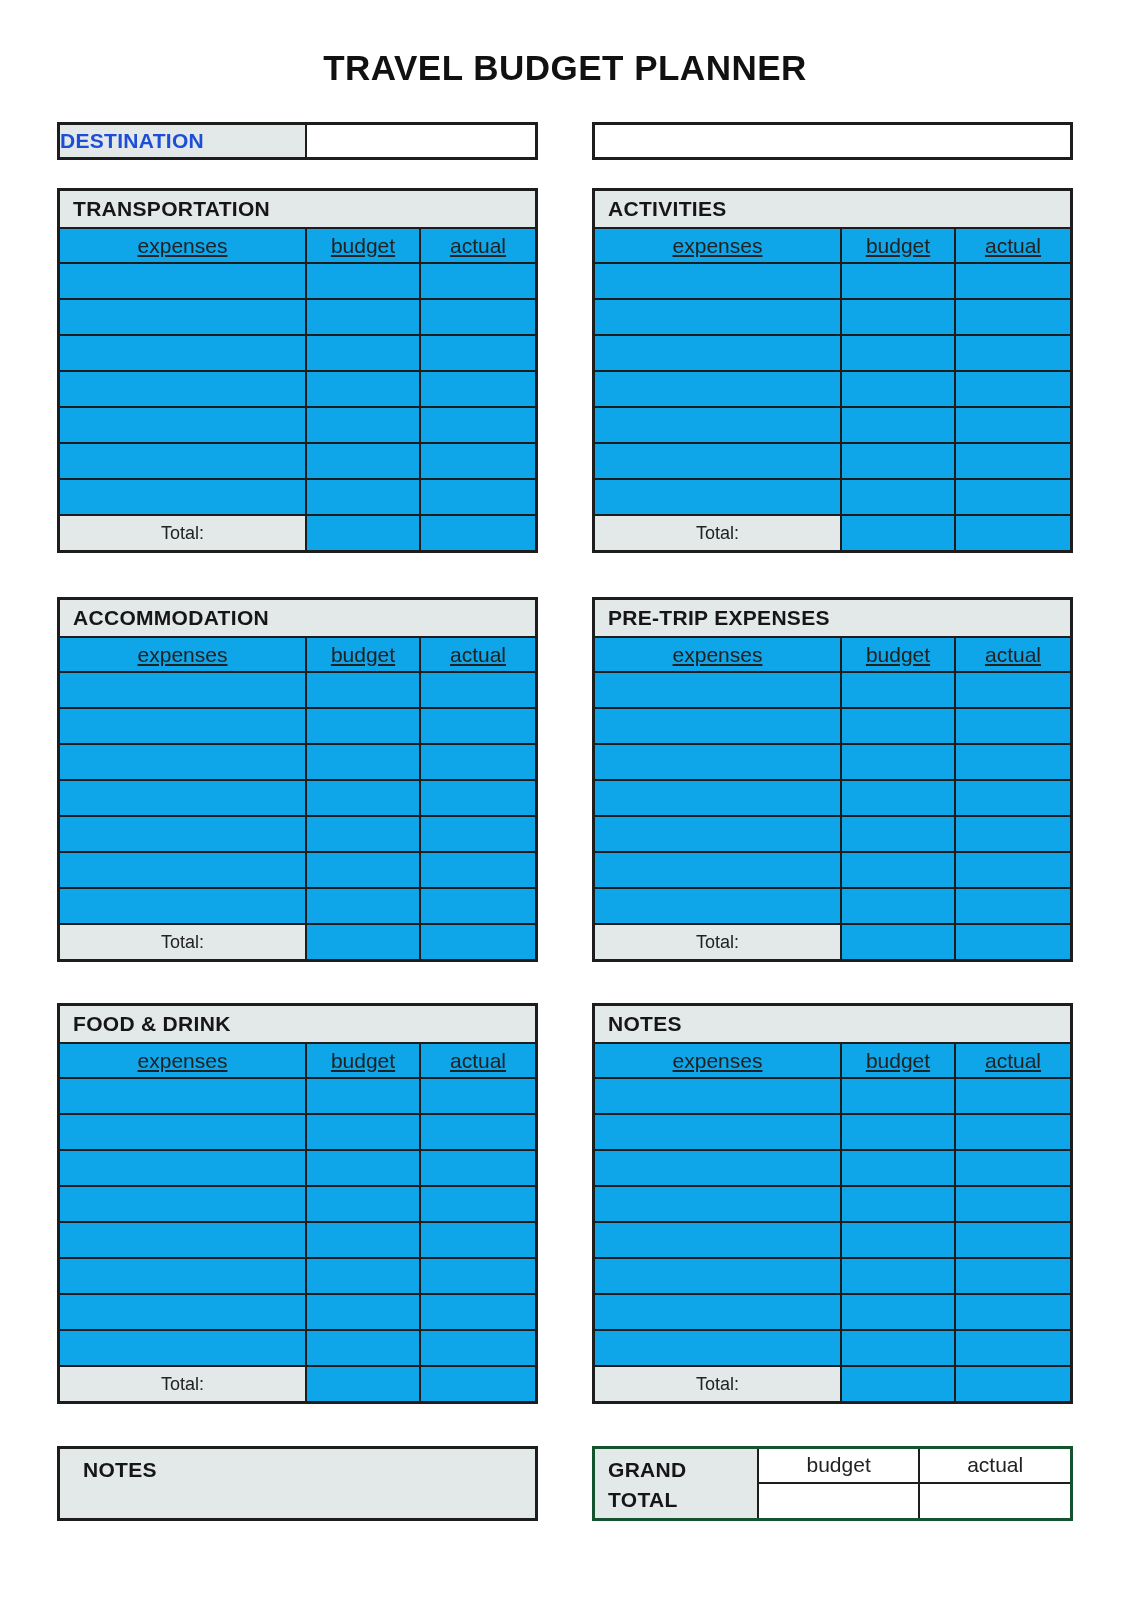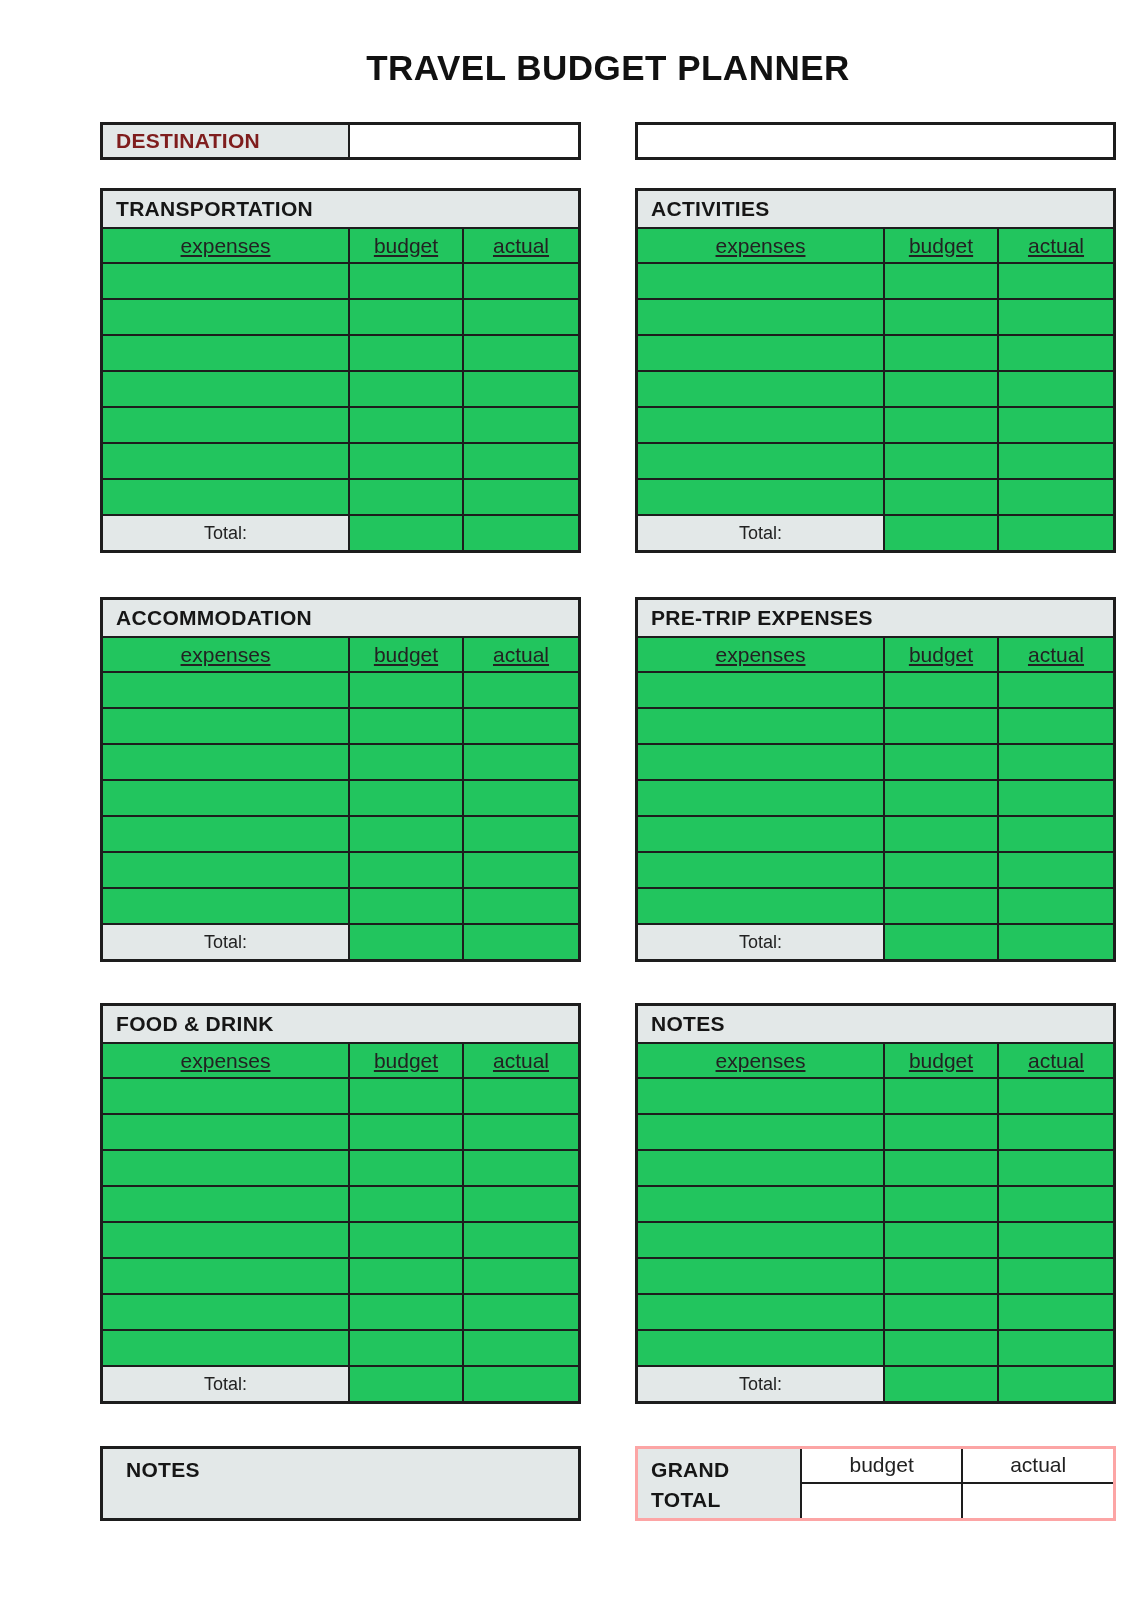--- a/index.html
+++ b/index.html
@@ -3,21 +3,21 @@
 <meta charset="utf-8">
 <style>
   html,body { margin:0; padding:0; }
   body {
     width:1131px; height:1600px;
     background:#ffffff;
     font-family:"Liberation Sans", sans-serif;
     color:#1a1a1a;
     overflow:hidden;
   }
-  .page { padding:50px 0 0 57px; width:1016px;margin-left:43px; }
+  .page { padding:50px 0 0 57px; width:1016px; }
 
   .title {
     width:1016px;
     text-align:center;
     font-size:35px;
     font-weight:bold;
     letter-spacing:0.5px;
     color:#111111;
     line-height:35px;
     margin:0 0 37px 0;
@@ -39,33 +39,32 @@
     grid-template-columns:52% 48%;
     border:3px solid #1d1d1d;
     height:38px;
     box-sizing:border-box;
     background:#ffffff;
   }
   .field-label {
     background:#e3e8e8;
     border-right:2px solid #1d1d1d;
     display:flex; align-items:center;
-    padding-left:13px;
     font-weight:bold;
     font-size:21px;
     letter-spacing:0.3px;
-    color:#7f1d1d;
+    color:#1d4ed8;
   }
   .field-value { background:#ffffff; }
 
   
   .ptable {
     border:3px solid #1d1d1d;
     box-sizing:border-box;
-    background:#22c55e;
+    background:#0ea5e9;
   }
   .sec-header {
     height:36px;
     background:#e3e8e8;
     border-bottom:2px solid #1d1d1d;
     display:flex; align-items:center;
     padding-left:13px;
     font-weight:bold;
     font-size:21px;
     letter-spacing:0.3px;
@@ -102,21 +101,21 @@
     padding:9px 0 0 23px;
     font-weight:bold;
     font-size:21px;
     letter-spacing:0.3px;
     color:#161616;
   }
   .gt-table {
     display:grid;
     grid-template-columns:34.5% 34% 31.5%;
     grid-template-rows:1fr 1fr;
-    border:3px solid #fca5a5;
+    border:3px solid #14532d;
     height:75px;
     box-sizing:border-box;
     background:#ffffff;
   }
   .gt-label {
     grid-row:1 / 3;
     background:#e3e8e8;
     border-right:2px solid #1d1d1d;
     padding:6px 0 0 13px;
     font-weight:bold;

